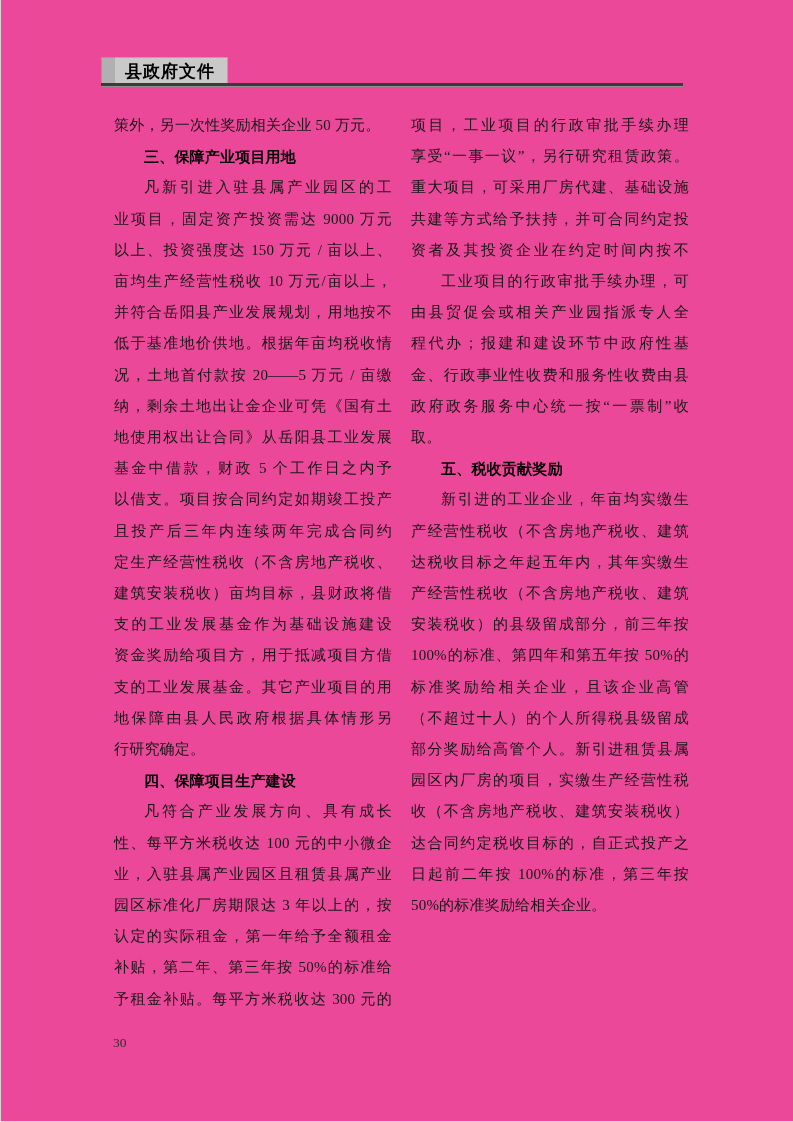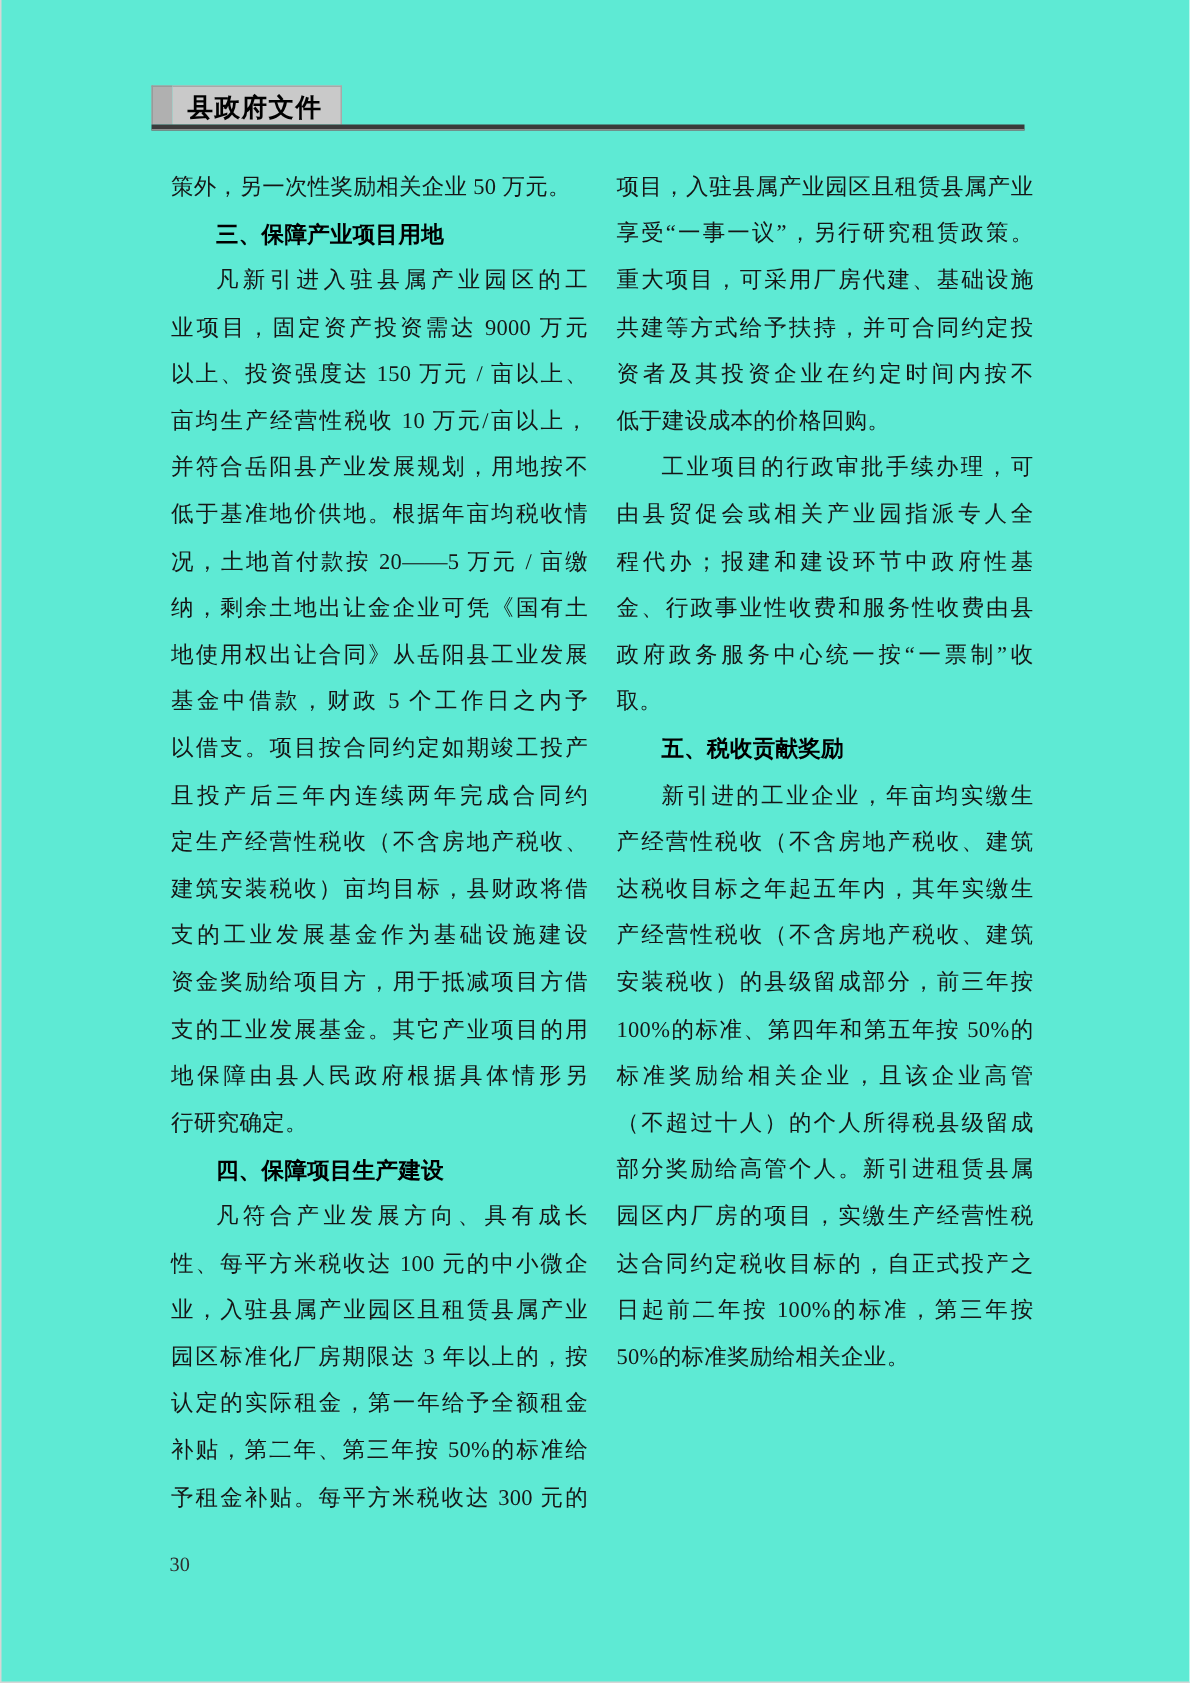--- a/index.html
+++ b/index.html
@@ -1,19 +1,19 @@
 <!DOCTYPE html>
 <html><head>
 <meta charset="utf-8">
 <style>
   html,body{margin:0;padding:0;background:#ffffff;}
   .page{
     position:relative;
     width:793px;height:1122px;
-    background:#5eead4;
+    background:#ec4899;
     overflow:hidden;
     border-left:1px solid #d6d6d6;
     border-bottom:1px solid #d6d6d6;
     box-sizing:border-box;
     font-family:"Liberation Serif","DejaVu Serif",serif;
     color:#161616;
   }
   
   .banner{
     position:absolute;left:100px;top:57px;
@@ -98,43 +98,43 @@
     <div class="line ind">凡符合产业发展方向、具有成长</div>
     <div class="line">性、每平方米税收达 100 元的中小微企</div>
     <div class="line">业，入驻县属产业园区且租赁县属产业</div>
     <div class="line">园区标准化厂房期限达 3 年以上的，按</div>
     <div class="line">认定的实际租金，第一年给予全额租金</div>
     <div class="line">补贴，第二年、第三年按 50%的标准给</div>
     <div class="line">予租金补贴。每平方米税收达 300 元的</div>
   </div>
 
   <div class="col col-right">
-    <div class="line">项目，入驻县属产业园区且租赁县属产业</div>
+    <div class="line">项目，工业项目的行政审批手续办理</div>
     <div class="line">享受“一事一议”，另行研究租赁政策。</div>
     <div class="line">重大项目，可采用厂房代建、基础设施</div>
     <div class="line">共建等方式给予扶持，并可合同约定投</div>
     <div class="line">资者及其投资企业在约定时间内按不</div>
-    <div class="line last">低于建设成本的价格回购。</div>
     <div class="line ind">工业项目的行政审批手续办理，可</div>
     <div class="line">由县贸促会或相关产业园指派专人全</div>
     <div class="line">程代办；报建和建设环节中政府性基</div>
     <div class="line">金、行政事业性收费和服务性收费由县</div>
     <div class="line">政府政务服务中心统一按“一票制”收</div>
     <div class="line last">取。</div>
     <div class="line head">五、税收贡献奖励</div>
     <div class="line ind">新引进的工业企业，年亩均实缴生</div>
     <div class="line">产经营性税收（不含房地产税收、建筑</div>
     <div class="line">达税收目标之年起五年内，其年实缴生</div>
     <div class="line">产经营性税收（不含房地产税收、建筑</div>
     <div class="line">安装税收）的县级留成部分，前三年按</div>
     <div class="line">100%的标准、第四年和第五年按 50%的</div>
     <div class="line">标准奖励给相关企业，且该企业高管</div>
     <div class="line">（不超过十人）的个人所得税县级留成</div>
     <div class="line">部分奖励给高管个人。新引进租赁县属</div>
     <div class="line">园区内厂房的项目，实缴生产经营性税</div>
+    <div class="line">收（不含房地产税收、建筑安装税收）</div>
     <div class="line">达合同约定税收目标的，自正式投产之</div>
     <div class="line">日起前二年按 100%的标准，第三年按</div>
     <div class="line last">50%的标准奖励给相关企业。</div>
   </div>
 
   <div class="page-number">30</div>
 
 </div>
 
 </body></html>

